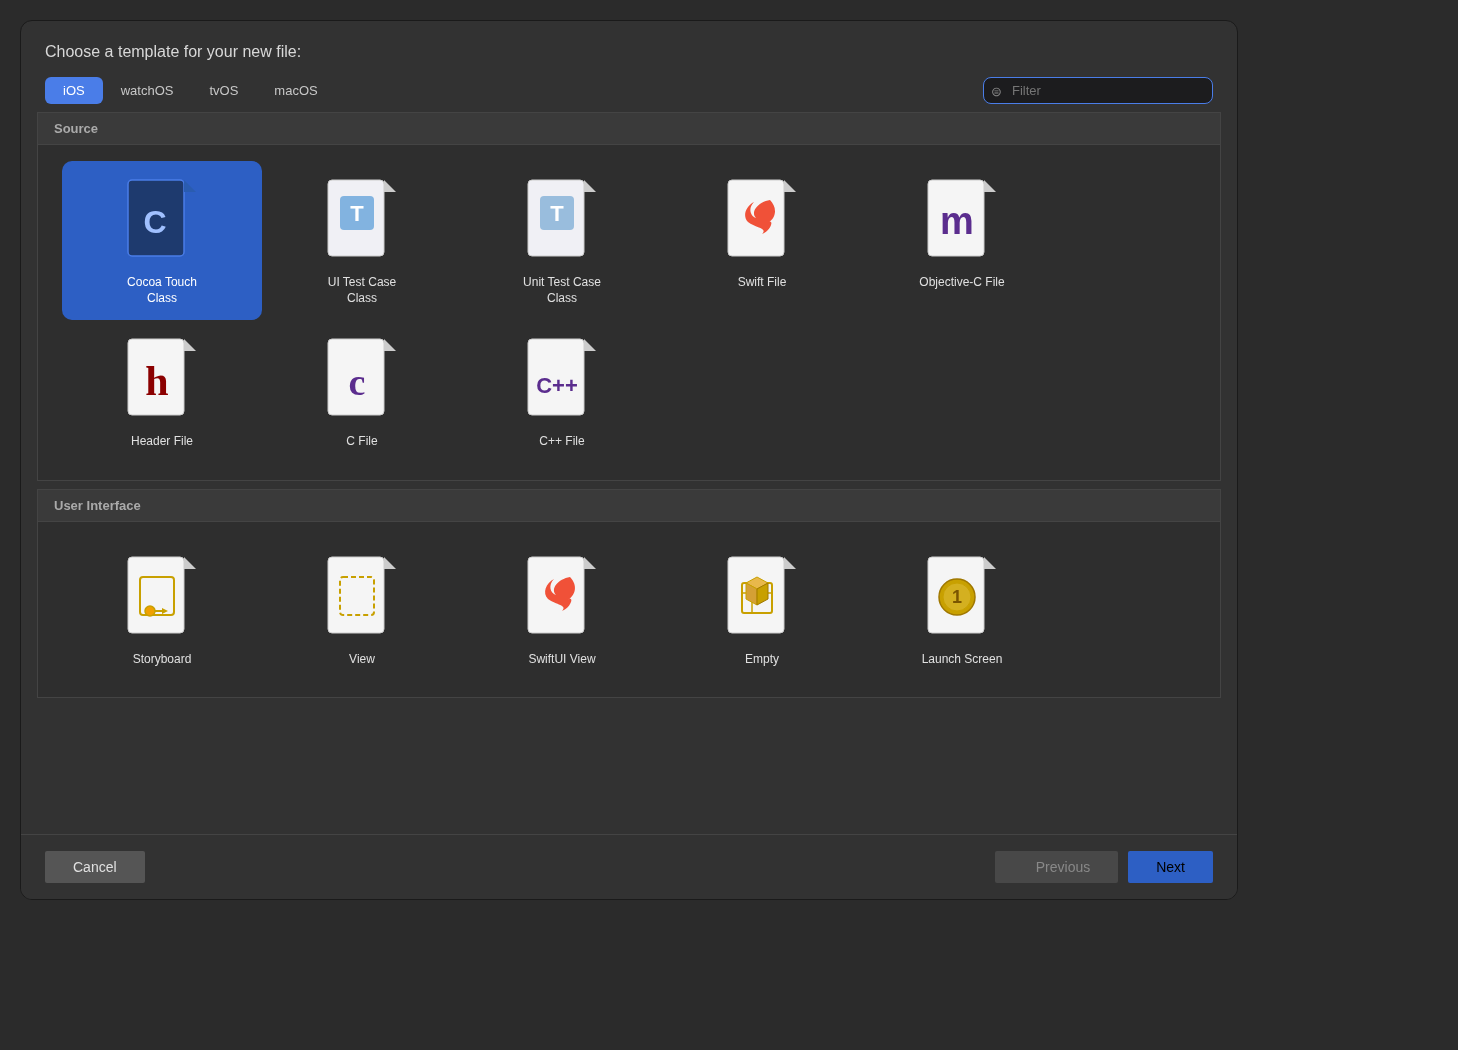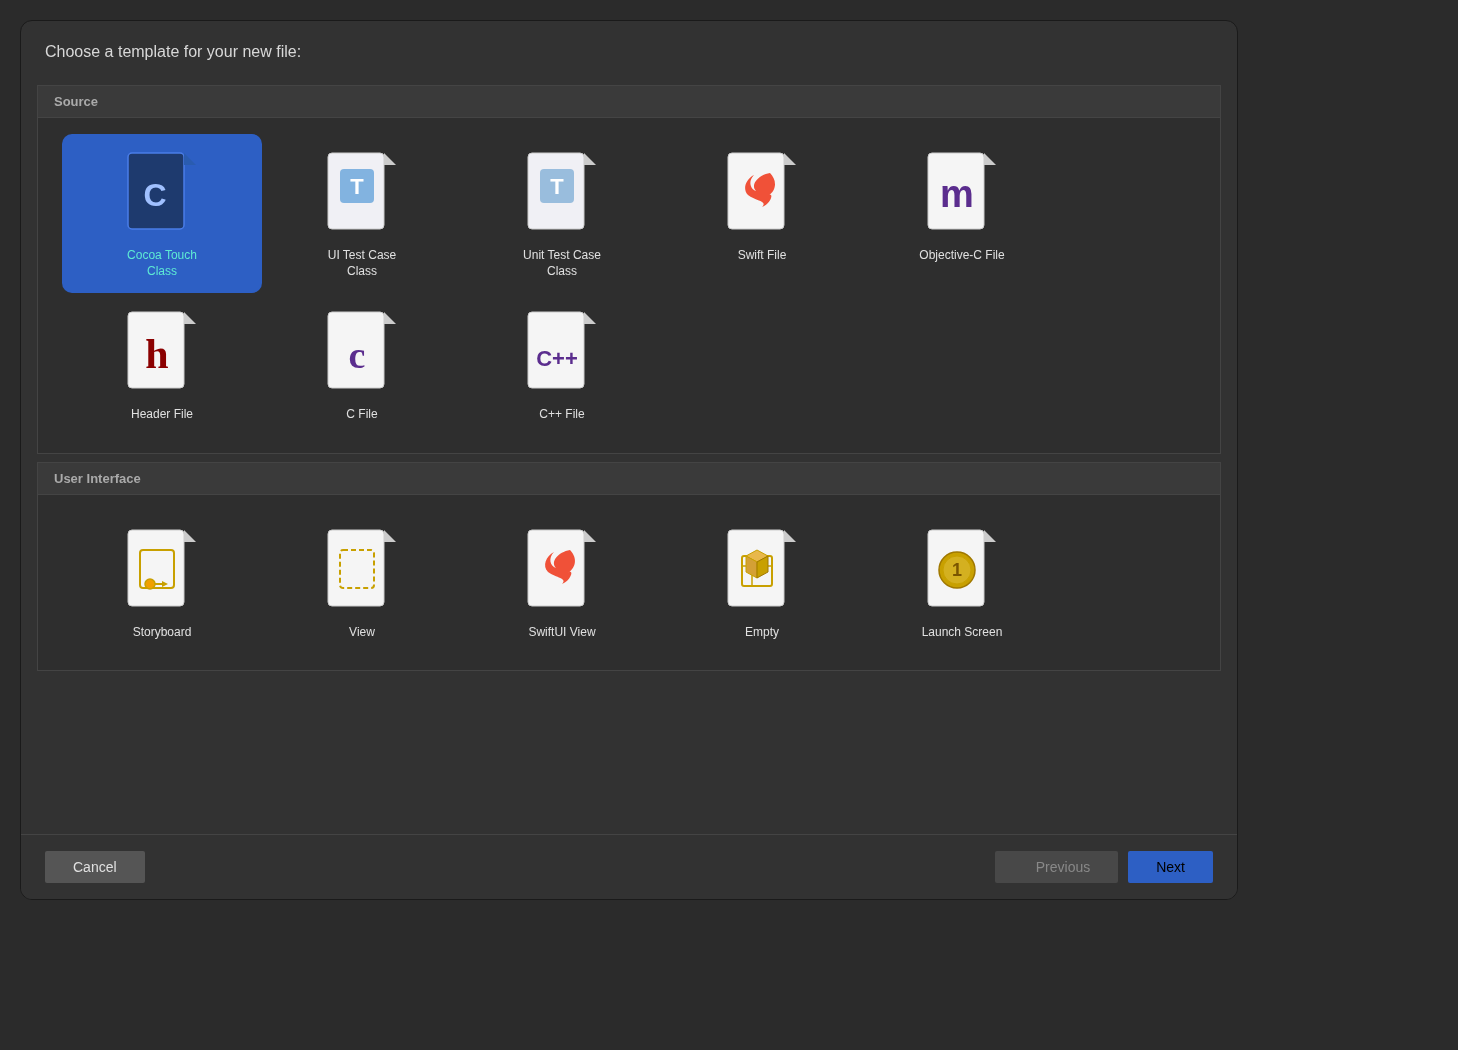--- a/index.html
+++ b/index.html
@@ -128,21 +128,21 @@
       justify-content: center;
       position: relative;
     }
     .file-label {
       font-size: 12px;
       text-align: center;
       color: #e0e0e0;
       line-height: 1.3;
     }
     .file-item.selected .file-label {
-      color: #5eead4;
+      color: #ffffff;
     }
     
     .page-svg {
       width: 72px;
       height: 84px;
     }
     .footer {
       display: flex;
       align-items: center;
       justify-content: space-between;
@@ -178,20 +178,32 @@
     }
   </style>
 </head>
 <body>
 
 <div class="dialog">
   <div class="dialog-header">
     <span class="dialog-title">Choose a template for your new file:</span>
   </div>
 
+  <div class="tab-bar">
+    <button class="tab-button active">iOS</button>
+    <button class="tab-button">watchOS</button>
+    <button class="tab-button">tvOS</button>
+    <button class="tab-button">macOS</button>
+    <div class="filter-wrap">
+      <div class="filter-wrapper">
+        <span class="filter-icon">⊜</span>
+        <input class="filter-input" type="text" placeholder="Filter" style="">
+      </div>
+    </div>
+  </div>
 
   <div class="content-area">
 
     <div class="section">
       <div class="section-border">
         <div class="section-header">Source</div>
         <div class="section-body">
           <div class="items-grid">
 
             <div class="file-item selected">

